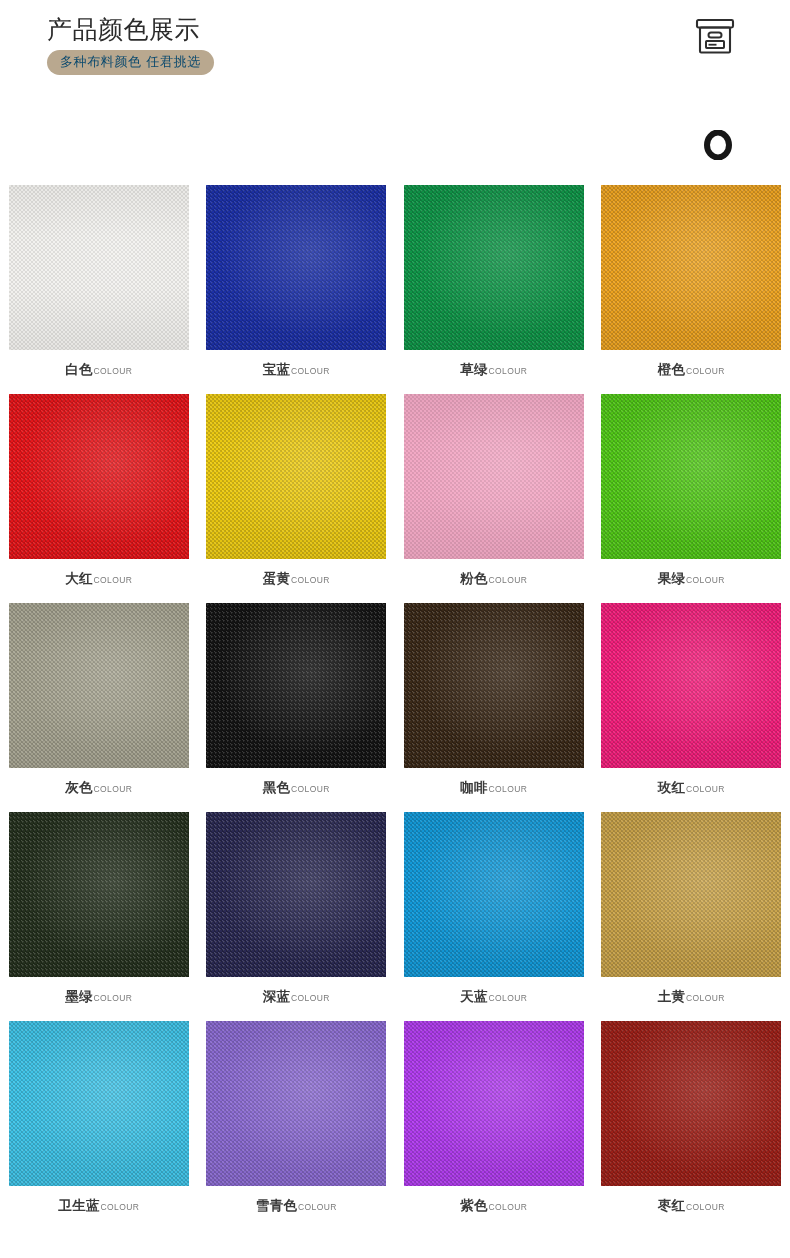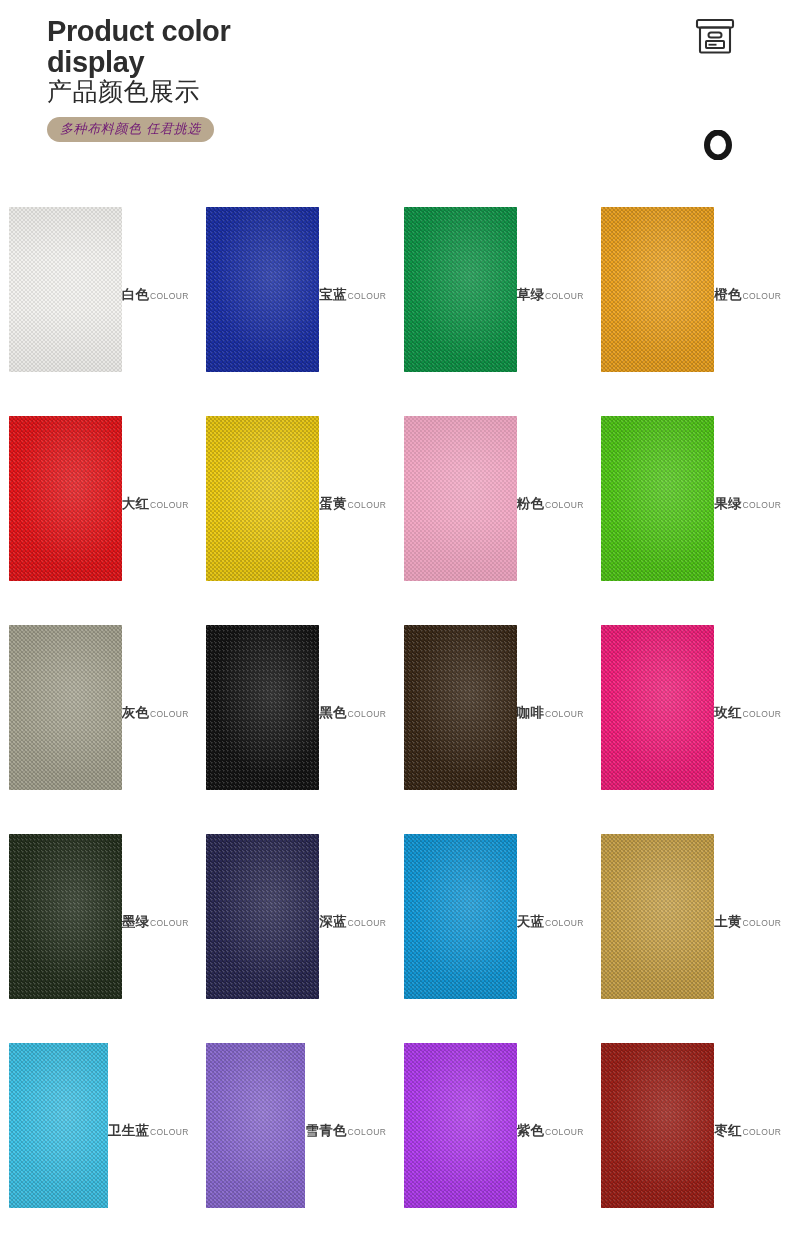--- a/index.html
+++ b/index.html
@@ -39,31 +39,30 @@
     margin-top:0;
     font-size:25px;
     font-weight:normal;
     line-height:1.15;
     color:#2b2b2b;
     letter-spacing:0.5px;
     font-family:"DejaVu Sans","Liberation Sans",sans-serif;
   }
   .badge {
     display:inline-block;
-    margin-top:10px;
+    margin-top:5px;
     padding:4px 13px 5px 13px;
     border-radius:13px;
     background:#b9a88f;
-    color:#701a75;
+    color:#0c4a6e;
     font-size:13px;
     letter-spacing:0.6px;
     line-height:1.25;
     font-family:"DejaVu Sans","Liberation Sans",sans-serif;
     white-space:nowrap;
-    font-style:italic;
   }
 
   
   .box-icon {
     position:absolute;
     left:694px; top:17px;
     width:42px; height:40px;
   }
   .ring-icon {
     position:absolute;
@@ -77,21 +76,21 @@
     left:0; top:185px;
     width:790px;
     display:grid;
     grid-template-columns:repeat(4,1fr);
     grid-auto-rows:209px;
     justify-items:center;
   }
   .cell {
     width:180px;
     display:flex;
-    flex-direction:row;
+    flex-direction:column;
     align-items:center;
   }
   .swatch {
     width:180px;
     height:165px;
     position:relative;
     overflow:hidden;
   }
   
   .swatch .weave {
@@ -140,22 +139,20 @@
   }
 </style>
 </head>
 <body>
 
 <div id="page">
 
   <div class="header">
 
     <div class="title-block">
-      <div class="title-en">Product color
-display</div>
       <div class="title-cn">产品颜色展示</div>
       <div class="badge">多种布料颜色 任君挑选</div>
     </div>
 
     <span class="box-icon">
       <svg width="42" height="40" viewBox="0 0 42 40" fill="none" xmlns="http://www.w3.org/2000/svg">
         <rect x="3" y="3" width="36" height="7.5" rx="1.4" stroke="#2e2e2e" stroke-width="2.1"></rect>
         <rect x="6" y="10.5" width="30" height="25" rx="1.2" stroke="#2e2e2e" stroke-width="2.1"></rect>
         <rect x="14.5" y="15.5" width="13" height="5" rx="2.5" stroke="#2e2e2e" stroke-width="2"></rect>
         <rect x="12" y="24" width="18" height="7" rx="0.8" stroke="#2e2e2e" stroke-width="2"></rect>

